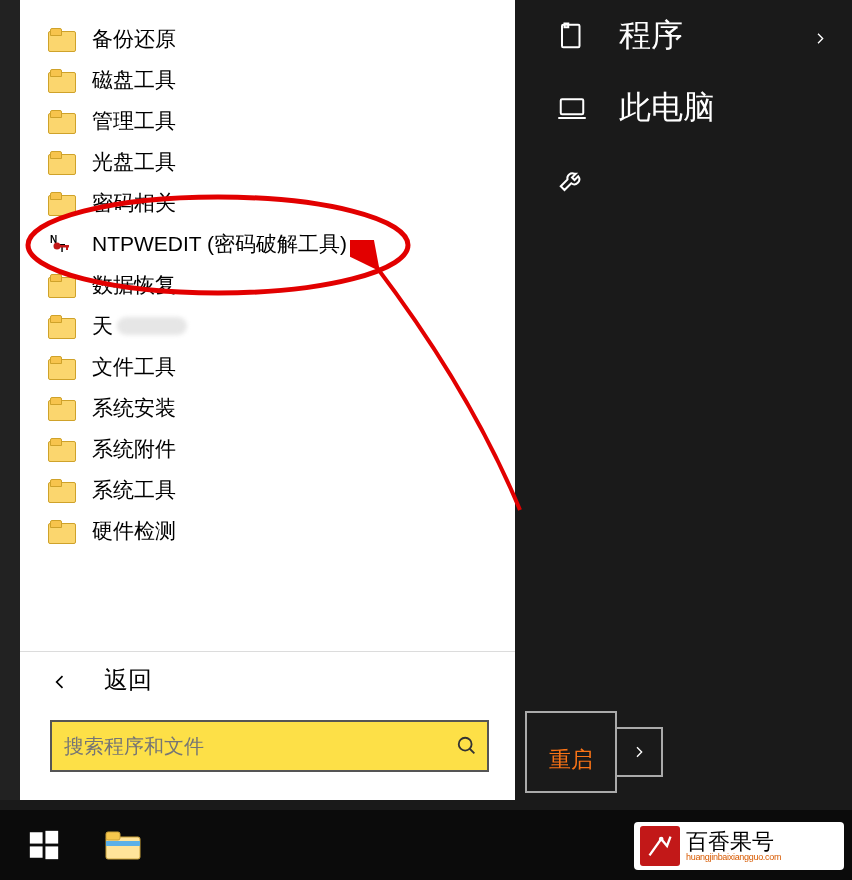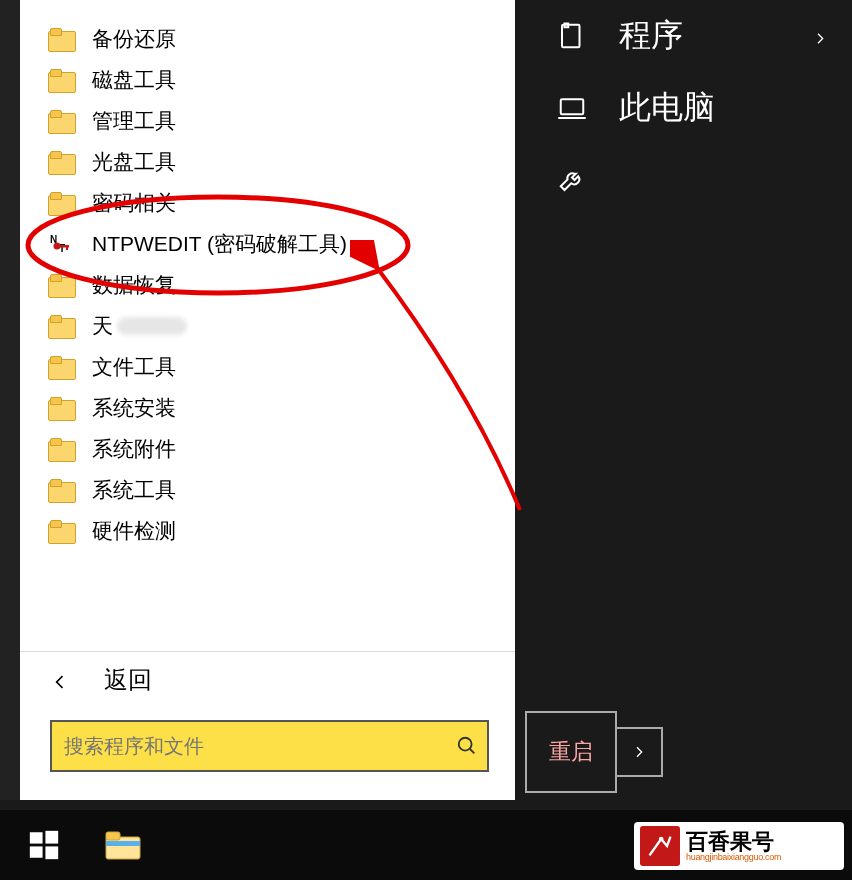--- a/index.html
+++ b/index.html
@@ -21,29 +21,29 @@
   .search-wrap{padding:12px 30px 28px 30px}
   .search-box{position:relative;display:flex;align-items:center;width:100%;height:48px;border:2px solid #555;background:#fde047}
   .search-box input{flex:1;height:100%;border:0;outline:0;background:transparent;font-size:20px;padding:0 12px;color:#000}
   .search-box input::placeholder{color:#757575}
   .search-ico{width:40px;display:flex;align-items:center;justify-content:center}
   .right-panel{position:absolute;left:515px;top:0;width:337px;height:800px;background:#1a1a1a}
   .r-item{display:flex;align-items:center;height:72px;padding:0 32px 0 40px;font-size:32px;cursor:pointer;position:relative}
   .r-ico{width:34px;height:34px;margin-right:30px;display:flex;align-items:center;justify-content:center}
   .r-chev{position:absolute;right:24px;top:50%;transform:translateY(-50%)}
   .restart-row{position:absolute;left:0;bottom:22px;width:100%;height:52px;display:flex;align-items:center;padding-left:10px;box-sizing:border-box}
-  .restart-btn{border:2px solid #aaa;height:46px;padding:16px 22px;font-size:22px;color:#fca5a5;display:flex;align-items:center;cursor:pointer}
+  .restart-btn{border:2px solid #aaa;height:46px;padding:16px 22px;font-size:22px;color:#f97316;display:flex;align-items:flex-end;cursor:pointer}
   .restart-next{border:2px solid #aaa;border-left:0;height:46px;width:44px;display:flex;align-items:center;justify-content:center;cursor:pointer}
   .taskbar{position:absolute;left:0;bottom:0;width:852px;height:70px;background:#0b0b0b;display:flex;align-items:center}
   .start-btn{width:88px;height:70px;display:flex;align-items:center;justify-content:center;cursor:pointer}
   .explorer-btn{width:70px;height:70px;display:flex;align-items:center;justify-content:center;cursor:pointer}
   .logo-badge{position:absolute;right:8px;bottom:10px;width:210px;height:48px;background:#fff;border-radius:4px;display:flex;align-items:center;overflow:hidden}
   .logo-sq{width:40px;height:40px;margin:4px 6px;background:#c21818;border-radius:3px;display:flex;align-items:center;justify-content:center}
   .logo-txt{display:flex;flex-direction:column;line-height:1;justify-content:center}
-  .logo-main{font-size:22px;color:#000;font-weight:700}
+  .logo-main{font-size:22px;color:#000;font-weight:400}
   .logo-sub{font-size:9px;color:#d85a00;letter-spacing:-0.3px}
   .annot{position:absolute;pointer-events:none}
   .oval{left:18px;top:190px;width:400px;height:110px}
   .oval svg{width:100%;height:100%}
   .arrow{left:350px;top:240px;width:200px;height:280px}
   .arrow svg{width:100%;height:100%}
 </style>
 </head>
 <body>
 

